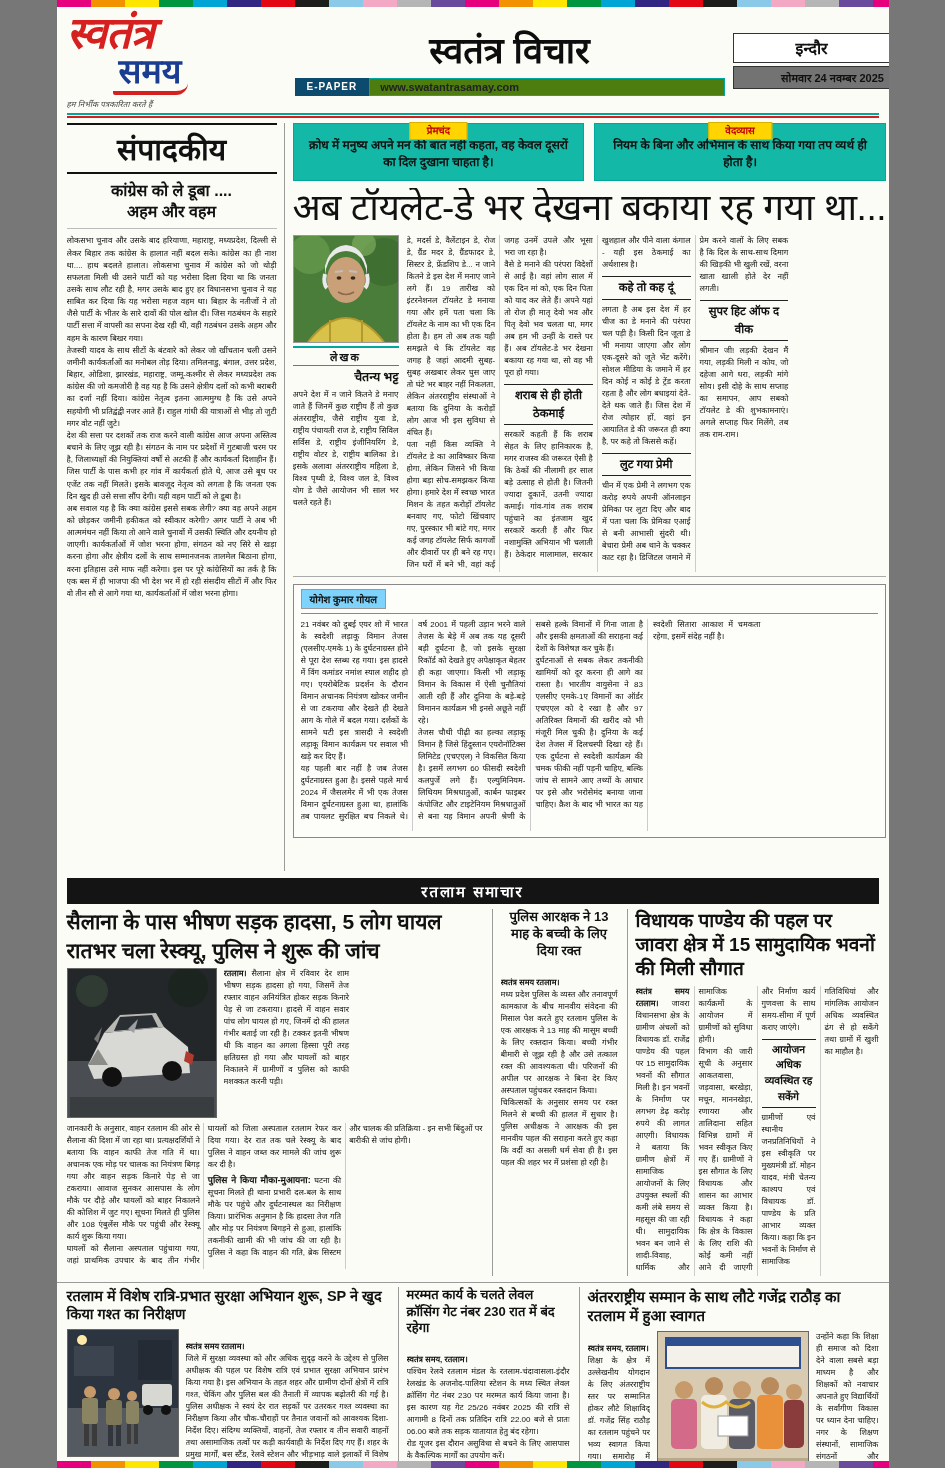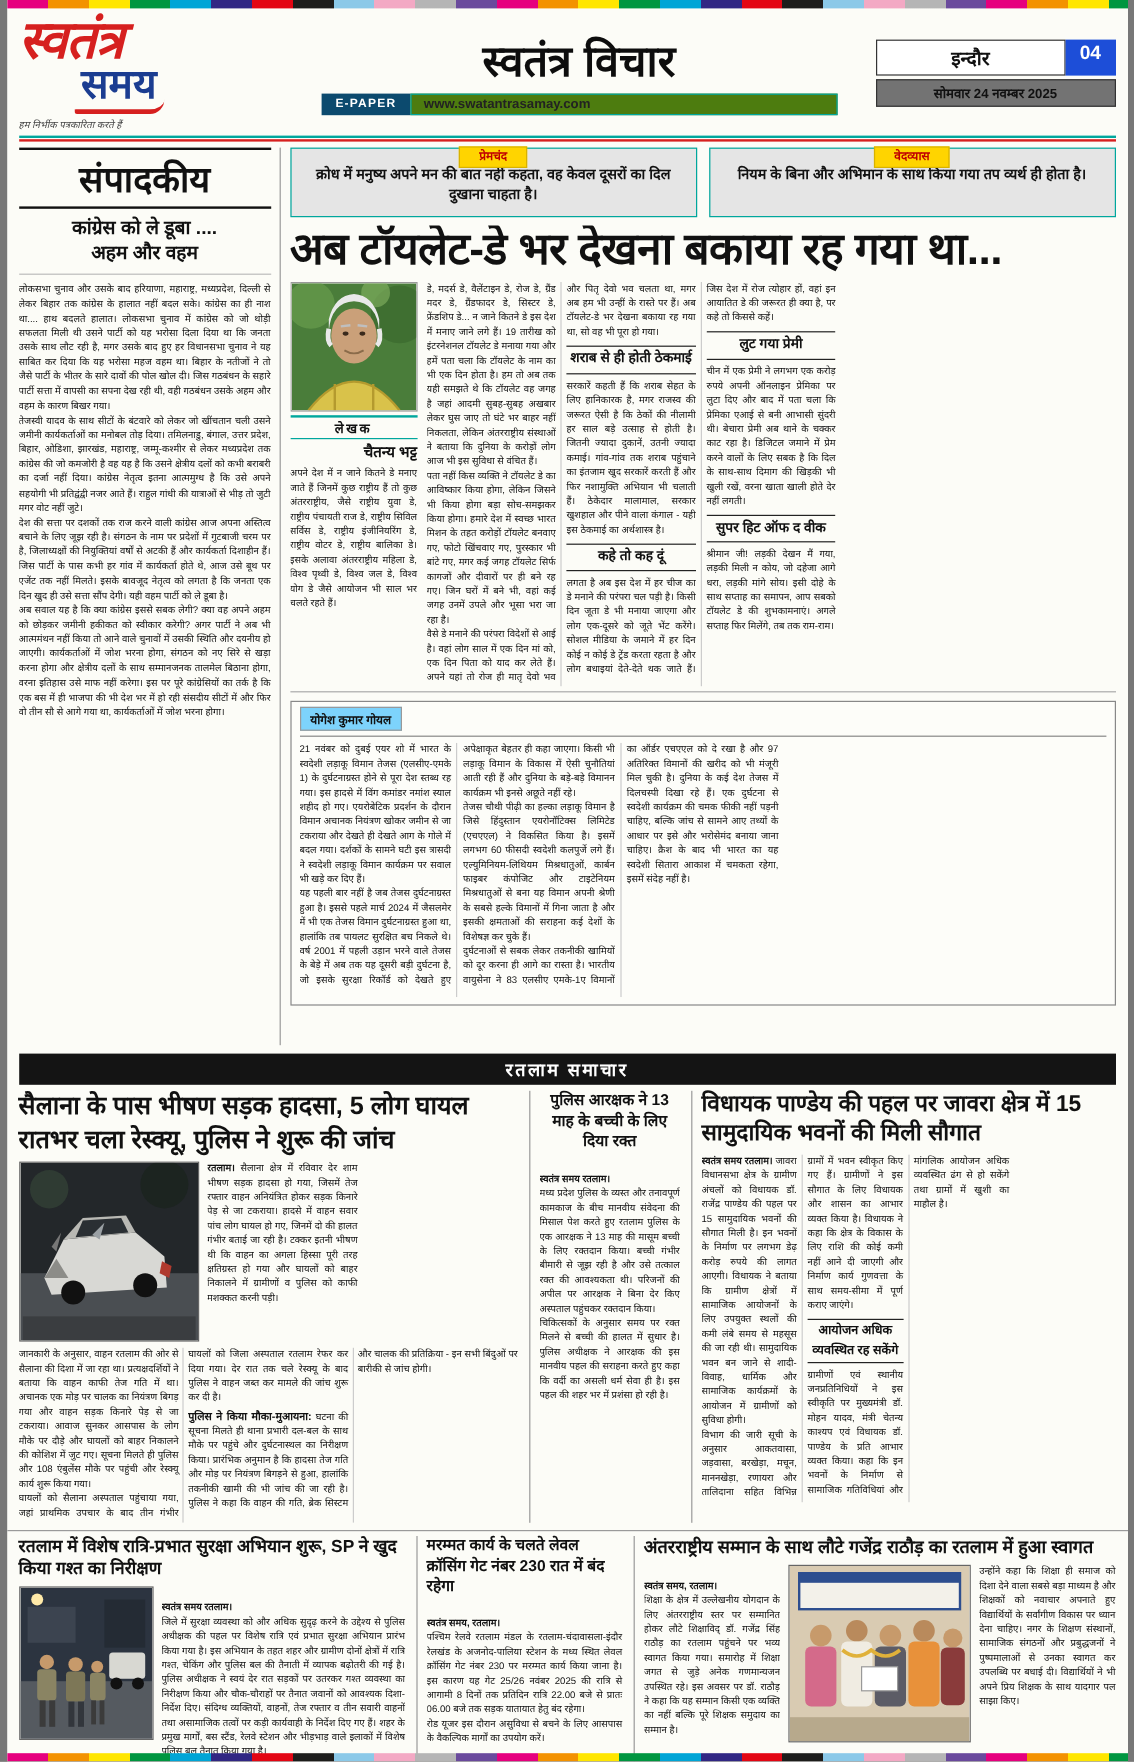--- a/index.html
+++ b/index.html
@@ -1,18 +1,18 @@
 <!DOCTYPE html>
 <html><head>
 <meta charset="utf-8">
 <style>
   * { box-sizing: border-box; margin: 0; padding: 0; }
   html,body { background:#777; }
   .page {
-    width: 934px; height: 1468px; margin: 0 auto; position: relative;
+    width: 832px; height: 1468px; margin: 0 auto; position: relative;
     background: #fcfcf7; overflow: hidden; color:#111;
     font-family: "Liberation Sans", sans-serif;
   }
   .colorbar {
     height: 7px; width: 100%;
     background: repeating-linear-gradient(90deg,
       #e6007e 0 34px, #f39200 34px 68px, #ffe600 68px 102px, #009640 102px 136px,
       #00a5d6 136px 170px, #312783 170px 204px, #e30613 204px 238px, #1d1d1b 238px 272px,
       #8bc9e8 272px 306px, #f3a9c4 306px 340px, #b5b5b5 340px 374px, #6a4a9c 374px 408px);
   }
@@ -50,28 +50,28 @@
   .editorial { border-right: 1px solid #9a9a9a; padding-right: 7px; }
   .ed-title { text-align: center; font-size: 30px; font-weight: 900;
               border-top: 2px solid #111; border-bottom: 2px solid #111; padding: 3px 0; }
   .ed-head { text-align: center; font-size: 16px; font-weight: 900; line-height: 1.3;
              margin: 7px 0 6px; white-space: pre-line; border-bottom: 1px solid #bbb; padding-bottom: 6px; }
   .ed-body { font-size: 8px; line-height: 1.52; text-align: justify; white-space: pre-line;
              height: 636px; overflow: hidden; }
 
   
   .quotes { display: flex; gap: 10px; margin-bottom: 7px; }
-  .quote { flex: 1; border: 1.5px solid #00a79d; position: relative; background: #e5e5e5;
+  .quote { flex: 1; border: 1.5px solid #00a79d; position: relative; background: #14b8a6;
            padding: 13px 12px 8px; text-align: center; font-weight: bold; font-size: 12px; line-height: 1.45; }
   .quote-tag { position: absolute; top: -2px; left: 50%; transform: translateX(-50%);
                background: #ffd400; color: #c00000; font-size: 10px; font-weight: bold;
                padding: 1px 16px; border: 1px solid #d8b200; white-space: nowrap; }
 
   
-  .lead-headline { font-size: 37px; font-weight: 700; line-height: 1.1; margin: 2px 0 7px;
+  .lead-headline { font-size: 37px; font-weight: 400; line-height: 1.1; margin: 2px 0 7px;
                    white-space: nowrap; overflow: hidden; letter-spacing: -0.5px; }
   .lead-body { display: flex; gap: 8px; height: 342px; overflow: hidden;
                border-bottom: 1px solid #aaa; padding-bottom: 4px; }
   .author-col { width: 106px; flex: none; font-size: 8px; }
   .author-photo { width: 106px; height: 108px; border: 1px solid #999; overflow: hidden; }
   .author-photo svg { display: block; }
   .author-label { text-align: center; font-weight: 900; font-size: 11px; color: #111;
                   border-top: 2px solid #00a79d; border-bottom: 1px solid #00a79d;
                   margin: 3px 0 2px; padding: 1px 0; letter-spacing: 2px; }
   .author-name { text-align: right; font-weight: 900; font-size: 12.5px; margin-bottom: 4px; }

